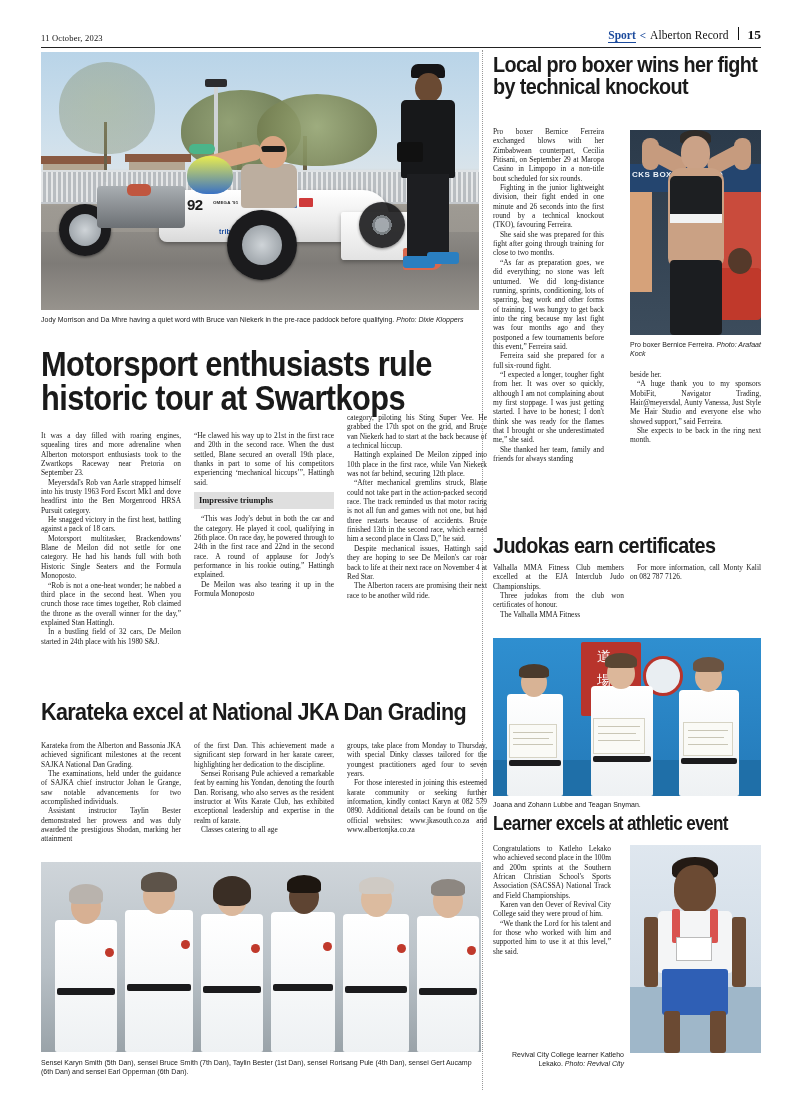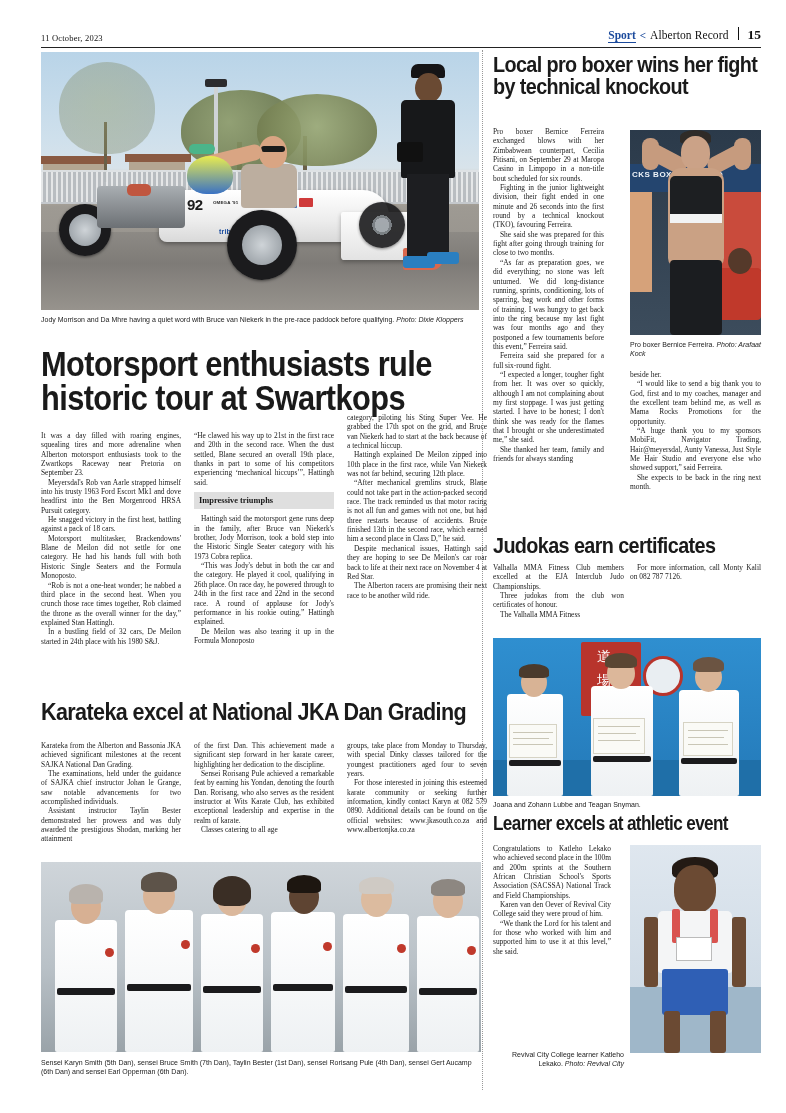--- a/index.html
+++ b/index.html
@@ -265,21 +265,20 @@
     <p>Meyersdal's Rob van Aarle strapped himself into his trusty 1963 Ford Escort Mk1 and dove headfirst into the Ben Morgenrood HRSA Pursuit category.</p>
     <p>He snagged victory in the first heat, battling against a pack of 18 cars.</p>
     <p>Motorsport multitasker, Brackendowns' Blane de Meilon did not settle for one category. He had his hands full with both Historic Single Seaters and the Formula Monoposto.</p>
     <p>“Rob is not a one-heat wonder; he nabbed a third place in the second heat. When you crunch those race times together, Rob claimed the throne as the overall winner for the day,” explained Stan Hattingh.</p>
     <p>In a bustling field of 32 cars, De Meilon started in 24th place with his 1980 S&amp;J.</p>
   </div>
 
   <div class="body-col" style="position:absolute; left:186px; top:431px; width:140px;">
     <p class="first">“He clawed his way up to 21st in the first race and 20th in the second race. When the dust settled, Blane secured an overall 19th place, thanks in part to some of his competitors experiencing ‘mechanical hiccups’”, Hattingh said.</p>
     <div class="subhead">Impressive triumphs</div>
-    <p>Hattingh said the motorsport gene runs deep in the family, after Bruce van Niekerk's brother, Jody Morrison, took a bold step into the Historic Single Seater category with his 1973 Cobra replica.</p>
     <p>“This was Jody's debut in both the car and the category. He played it cool, qualifying in 26th place. On race day, he powered through to 24th in the first race and 22nd in the second race. A round of applause for Jody's performance in his rookie outing,” Hattingh explained.</p>
     <p>De Meilon was also tearing it up in the Formula Monoposto</p>
   </div>
 
   <div class="body-col" style="position:absolute; left:339px; top:413px; width:140px;">
     <p class="first">category, piloting his Sting Super Vee. He grabbed the 17th spot on the grid, and Bruce van Niekerk had to start at the back because of a technical hiccup.</p>
     <p>Hattingh explained De Meilon zipped into 10th place in the first race, while Van Niekerk was not far behind, securing 12th place.</p>
     <p>“After mechanical gremlins struck, Blane could not take part in the action-packed second race. The track reminded us that motor racing is not all fun and games with not one, but had three restarts because of accidents. Bruce finished 13th in the second race, which earned him a second place in Class D,” he said.</p>
     <p>Despite mechanical issues, Hattingh said they are hoping to see De Meilon's car roar back to life at their next race on November 4 at Red Star.</p>
     <p>The Alberton racers are promising their next race to be another wild ride.</p>
@@ -379,21 +378,20 @@
     <div class="bx-pants" style="left:40px; top:130px; width:52px; height:75px;"></div>
   </div>
 
   <div class="caption" style="position:absolute; left:622px; top:340px; width:131px;">
     <span>Pro boxer Bernice Ferreira.</span>
     <span class="ital">Photo: Arafaat Kock</span>
   </div>
 
   <div class="body-col" style="position:absolute; left:622px; top:370px; width:131px;">
     <p class="first">beside her.</p>
-    <p>“I would like to send a big thank you to God, first and to my coaches, manager and the excellent team behind me, as well as Mama Rocks Promotions for the opportunity.</p>
     <p>“A huge thank you to my sponsors MobiFit, Navigator Trading, Hair@meyersdal, Aunty Vanessa, Just Style Me Hair Studio and everyone else who showed support,” said Ferreira.</p>
     <p>She expects to be back in the ring next month.</p>
   </div>
 
   <div class="hl" id="hl-judokas">Judokas earn certificates</div>
 
   <div class="body-col" style="position:absolute; left:485px; top:563px; width:131px;">
     <p class="first">Valhalla MMA Fitness Club members excelled at the EJA Interclub Judo Championships.</p>
     <p>Three judokas from the club won certificates of honour.</p>
     <p>The Valhalla MMA Fitness</p>

